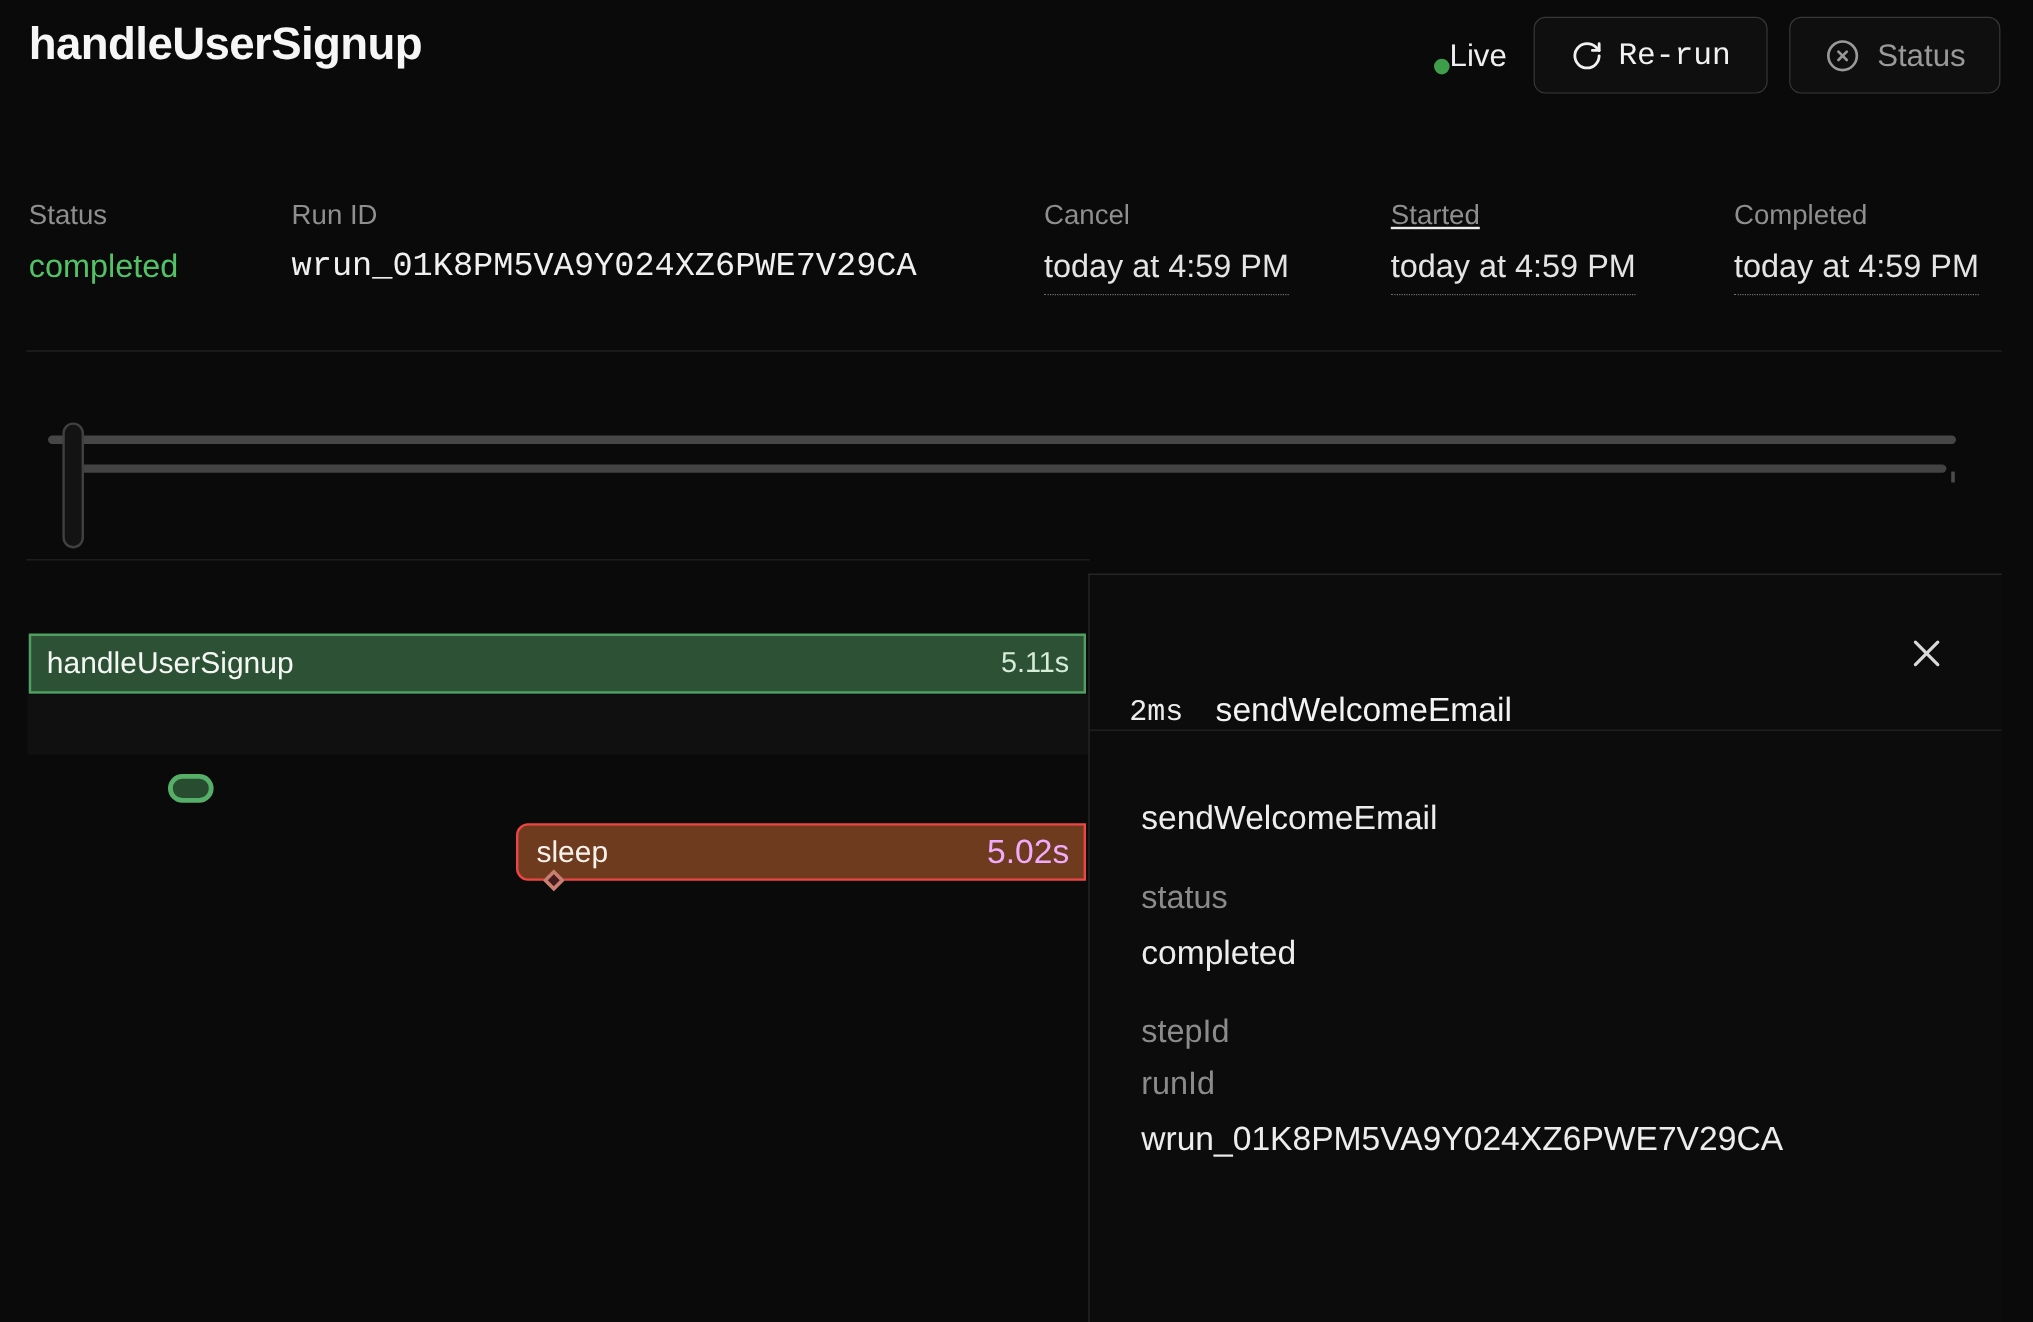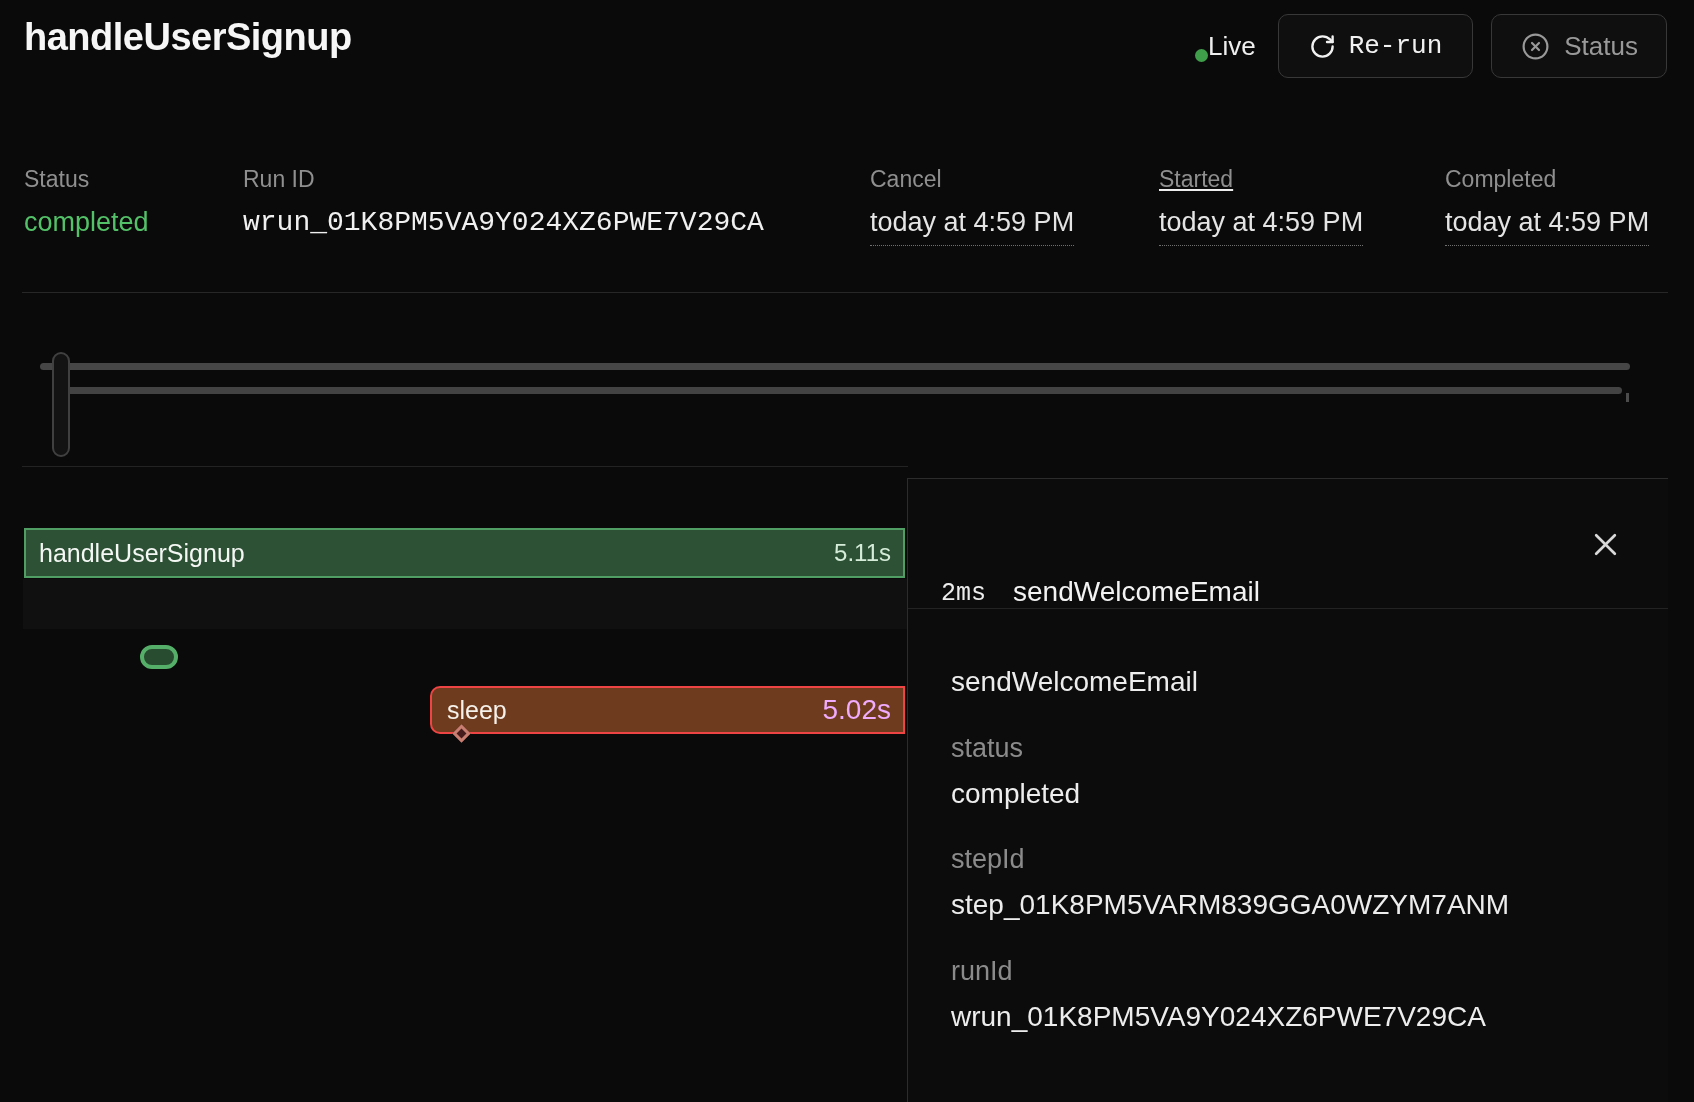--- a/index.html
+++ b/index.html
@@ -181,19 +181,18 @@
           <line x1="5" y1="5" x2="23" y2="23"></line>
           <line x1="23" y1="5" x2="5" y2="23"></line>
         </svg>
       </button>
     </div>
     <div class="panel-body">
       <div class="f-value">sendWelcomeEmail</div>
       <div class="f-label">status</div>
       <div class="f-value">completed</div>
       <div class="f-label">stepId</div>
-      <div class="f-value">step_01K8PM5VARM839GGA0WZYM7ANM</div>
       <div class="f-label">runId</div>
       <div class="f-value">wrun_01K8PM5VA9Y024XZ6PWE7V29CA</div>
     </div>
   </aside>
 
 </div>
 
 </body></html>

